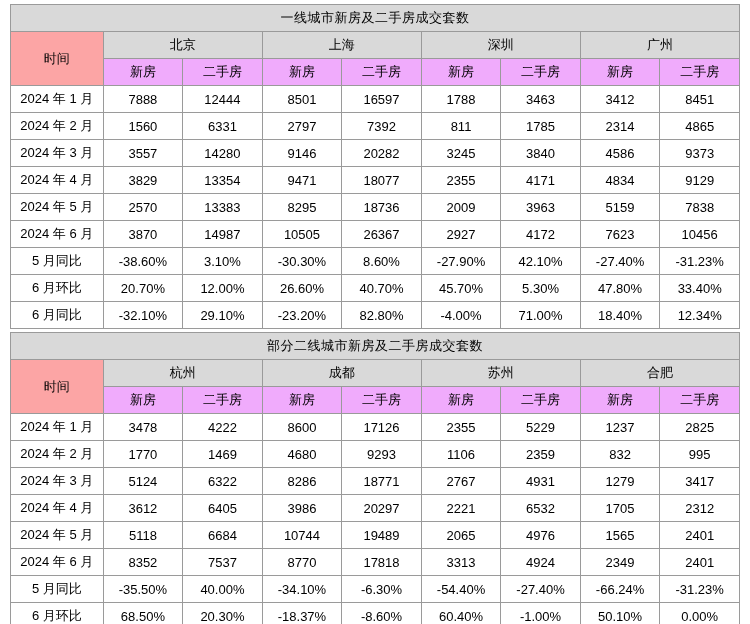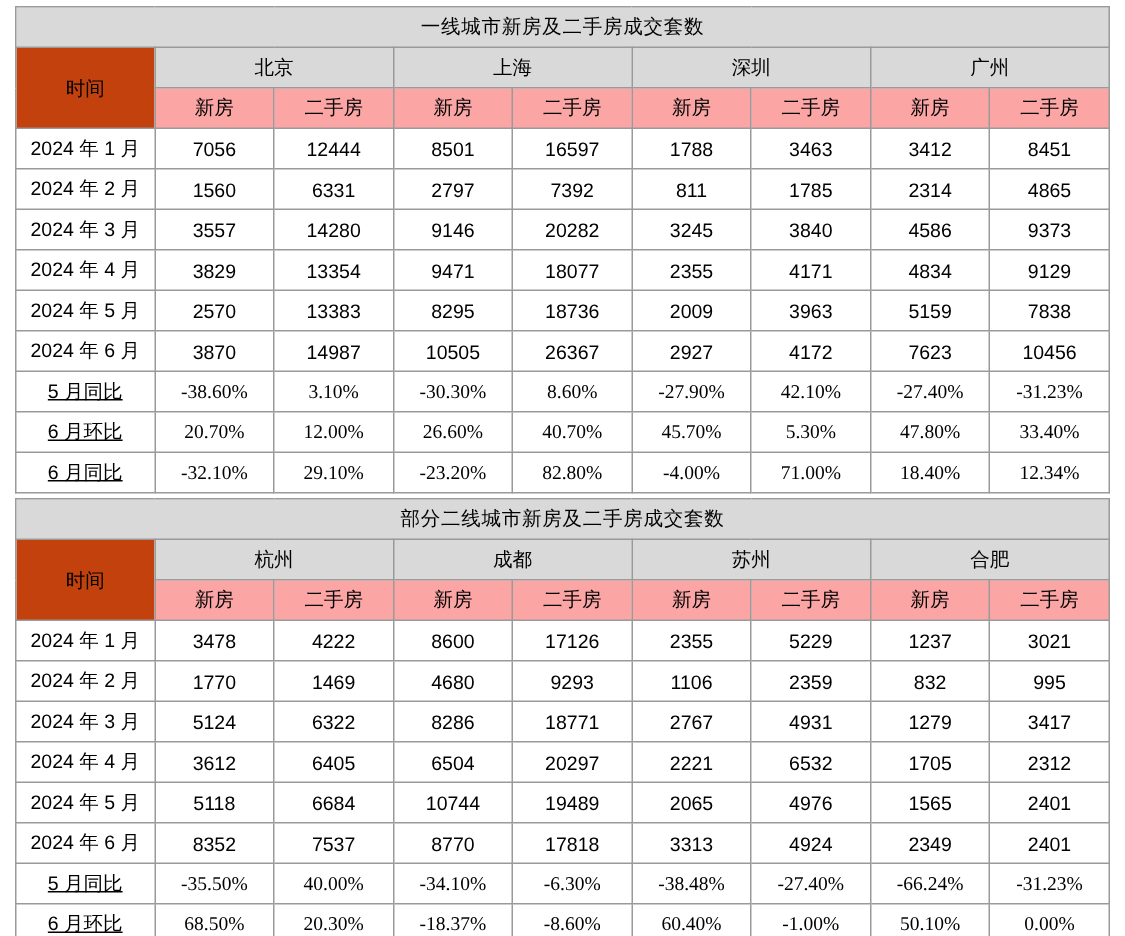--- a/index.html
+++ b/index.html
@@ -40,46 +40,44 @@
     height: 28px;
     letter-spacing: 0.5px;
   }
   .hdr {
     background: #d9d9d9;
     font-weight: bold;
     font-size: 14px;
     margin-top: 12px;
   }
   .hdr-time {
-    background: #c2410c;
+    background: #fca5a5;
     font-weight: bold;
     font-size: 15px;
   }
   .sub {
-    background: #fca5a5;
+    background: #f0abfc;
     font-weight: bold;
     font-size: 13px;
   }
   .rowlabel {
     font-size: 13px;
     color: #000;
     white-space: nowrap;
   }
   .rowlabel-stat {
     font-size: 13.5px;
     color: #000;
-    text-decoration: underline;
   }
   td.num {
     font-size: 13px;
   }
   td.pct {
     font-size: 13px;
     font-weight: bold;
-    font-family: Liberation Serif, serif;
   }
   .neg { color: #00a060; }
   .pos { color: #e8171f; }
   .col-time { width: 92px; }
   .col-num { width: 79px; }
 </style>
 </head>
 <body>
 
 <div class="sheet">
@@ -112,21 +110,21 @@
             <td class="sub">二手房</td>
             <td class="sub">新房</td>
             <td class="sub">二手房</td>
             <td class="sub">新房</td>
             <td class="sub">二手房</td>
             <td class="sub">新房</td>
             <td class="sub">二手房</td>
           </tr>
           <tr>
             <td class="rowlabel">2024 年 1 月</td>
-            <td class="num">7056</td>
+            <td class="num">7888</td>
             <td class="num">12444</td>
             <td class="num">8501</td>
             <td class="num">16597</td>
             <td class="num">1788</td>
             <td class="num">3463</td>
             <td class="num">3412</td>
             <td class="num">8451</td>
           </tr>
           <tr>
             <td class="rowlabel">2024 年 2 月</td>
@@ -254,21 +252,21 @@
           </tr>
           <tr>
             <td class="rowlabel">2024 年 1 月</td>
             <td class="num">3478</td>
             <td class="num">4222</td>
             <td class="num">8600</td>
             <td class="num">17126</td>
             <td class="num">2355</td>
             <td class="num">5229</td>
             <td class="num">1237</td>
-            <td class="num">3021</td>
+            <td class="num">2825</td>
           </tr>
           <tr>
             <td class="rowlabel">2024 年 2 月</td>
             <td class="num">1770</td>
             <td class="num">1469</td>
             <td class="num">4680</td>
             <td class="num">9293</td>
             <td class="num">1106</td>
             <td class="num">2359</td>
             <td class="num">832</td>
@@ -282,21 +280,21 @@
             <td class="num">18771</td>
             <td class="num">2767</td>
             <td class="num">4931</td>
             <td class="num">1279</td>
             <td class="num">3417</td>
           </tr>
           <tr>
             <td class="rowlabel">2024 年 4 月</td>
             <td class="num">3612</td>
             <td class="num">6405</td>
-            <td class="num">6504</td>
+            <td class="num">3986</td>
             <td class="num">20297</td>
             <td class="num">2221</td>
             <td class="num">6532</td>
             <td class="num">1705</td>
             <td class="num">2312</td>
           </tr>
           <tr>
             <td class="rowlabel">2024 年 5 月</td>
             <td class="num">5118</td>
             <td class="num">6684</td>
@@ -317,21 +315,21 @@
             <td class="num">4924</td>
             <td class="num">2349</td>
             <td class="num">2401</td>
           </tr>
           <tr>
             <td class="rowlabel-stat">5 月同比</td>
             <td class="pct neg">-35.50%</td>
             <td class="pct pos">40.00%</td>
             <td class="pct neg">-34.10%</td>
             <td class="pct neg">-6.30%</td>
-            <td class="pct neg">-38.48%</td>
+            <td class="pct neg">-54.40%</td>
             <td class="pct neg">-27.40%</td>
             <td class="pct neg">-66.24%</td>
             <td class="pct neg">-31.23%</td>
           </tr>
           <tr>
             <td class="rowlabel-stat">6 月环比</td>
             <td class="pct pos">68.50%</td>
             <td class="pct pos">20.30%</td>
             <td class="pct neg">-18.37%</td>
             <td class="pct neg">-8.60%</td>

